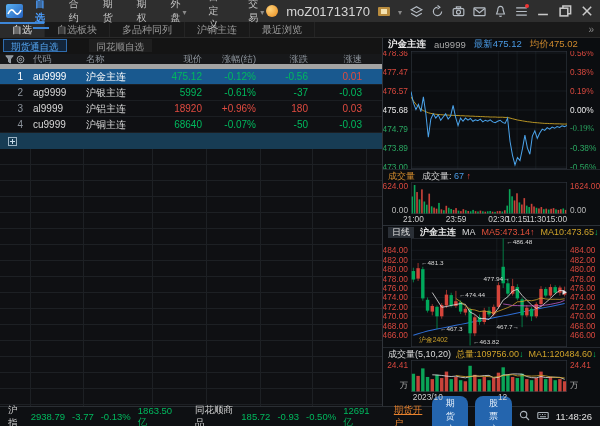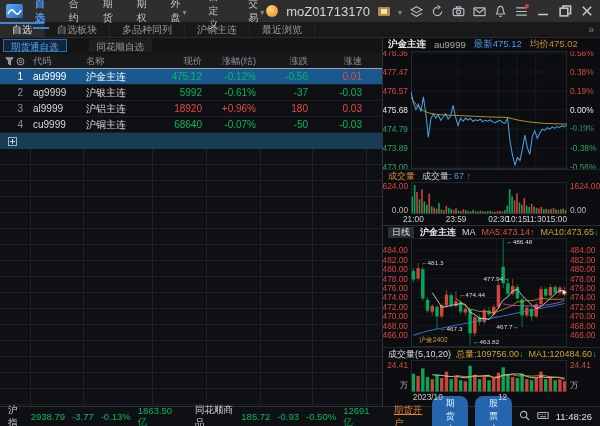--- a/index.html
+++ b/index.html
@@ -30,21 +30,21 @@
 .tab{padding:2px 12px;color:#9a9a9a;cursor:pointer;display:flex;align-items:center;border-right:1px solid #242424}
 .tab.active{background:#2b2b2b;color:#e8e8e8;border-top:2px solid #3d86d8;padding-top:0}
 .overflow-ic{margin-left:auto;color:#888;padding:0 6px;display:flex;align-items:center;cursor:pointer}
 .overflow-ic::after{content:"»"}
 
 .main{flex:1;display:flex;min-height:0}
 .left{width:383px;flex:0 0 auto;border-right:1px solid #30343a;display:flex;flex-direction:column;background:#0f1013}
 .subtabs{height:16px;display:flex;gap:22px;padding:1px 3px;align-items:flex-start;background:#141414;flex:0 0 auto}
 .chip{padding:0 7px;height:13px;line-height:13px;font-size:9.5px;cursor:pointer;color:#9a9a9a;background:#1e1e1e;border:1px solid #1e1e1e}
 .chip.active{color:#55a6f2;background:#13253a;border:1px solid #2f6cae}
-.thead{height:15px;display:flex;align-items:center;background:#17181a;color:#8d949c;font-size:9.3px;border-bottom:1px solid #a3a3a3;flex:0 0 auto}
+.thead{height:15px;display:flex;align-items:center;background:#17181a;color:#8d949c;font-size:9.3px;border-bottom:5px solid #a3a3a3;flex:0 0 auto}
 .trow{height:16px;display:flex;align-items:center;font-size:10px;border-bottom:1px solid #1b1e22;flex:0 0 auto;cursor:pointer}
 .trow.selected{background:#19598f}
 .c0{width:30px;text-align:right;padding-right:7px;color:#8d949c}
 .c1{width:53px;padding-left:3px}
 .c2{width:69px;padding-left:3px}
 .c3{width:54px;text-align:right;padding-right:4px}
 .c4{width:54px;text-align:right;padding-right:4px}
 .c5{width:52px;text-align:right;padding-right:4px}
 .c6{width:54px;text-align:right;padding-right:4px}
 .trow .c1,.trow .c2{color:#d8d8d8}

